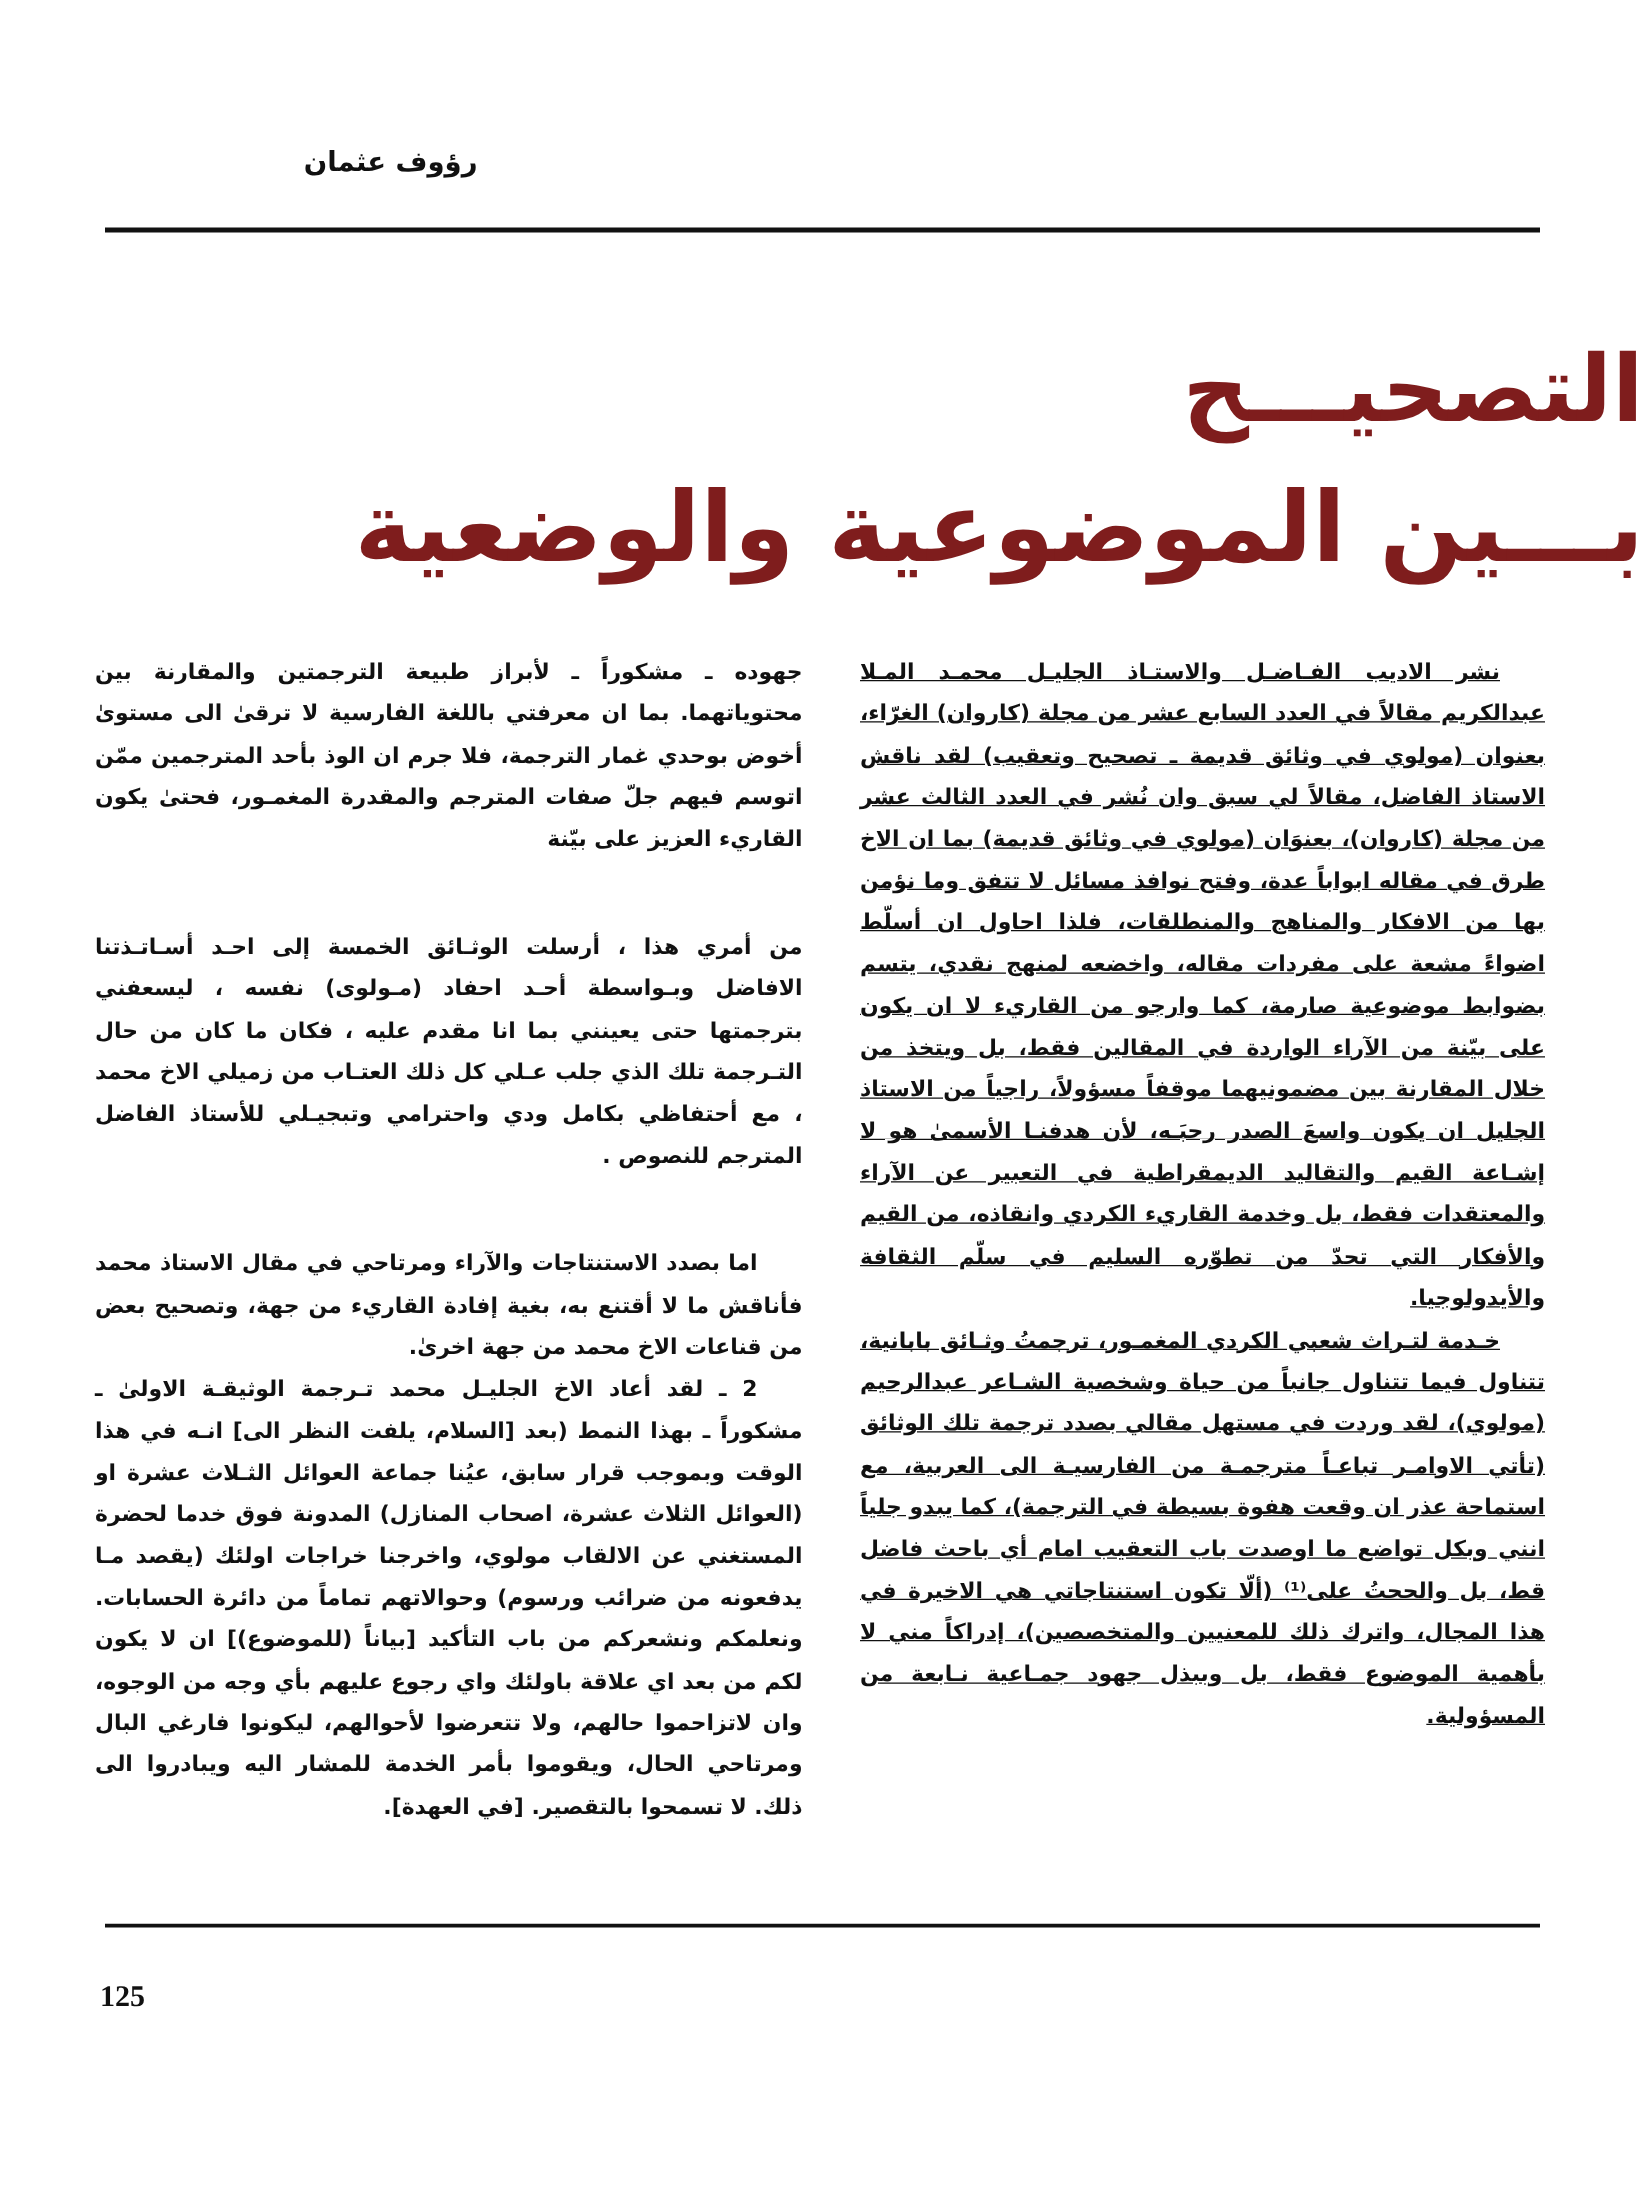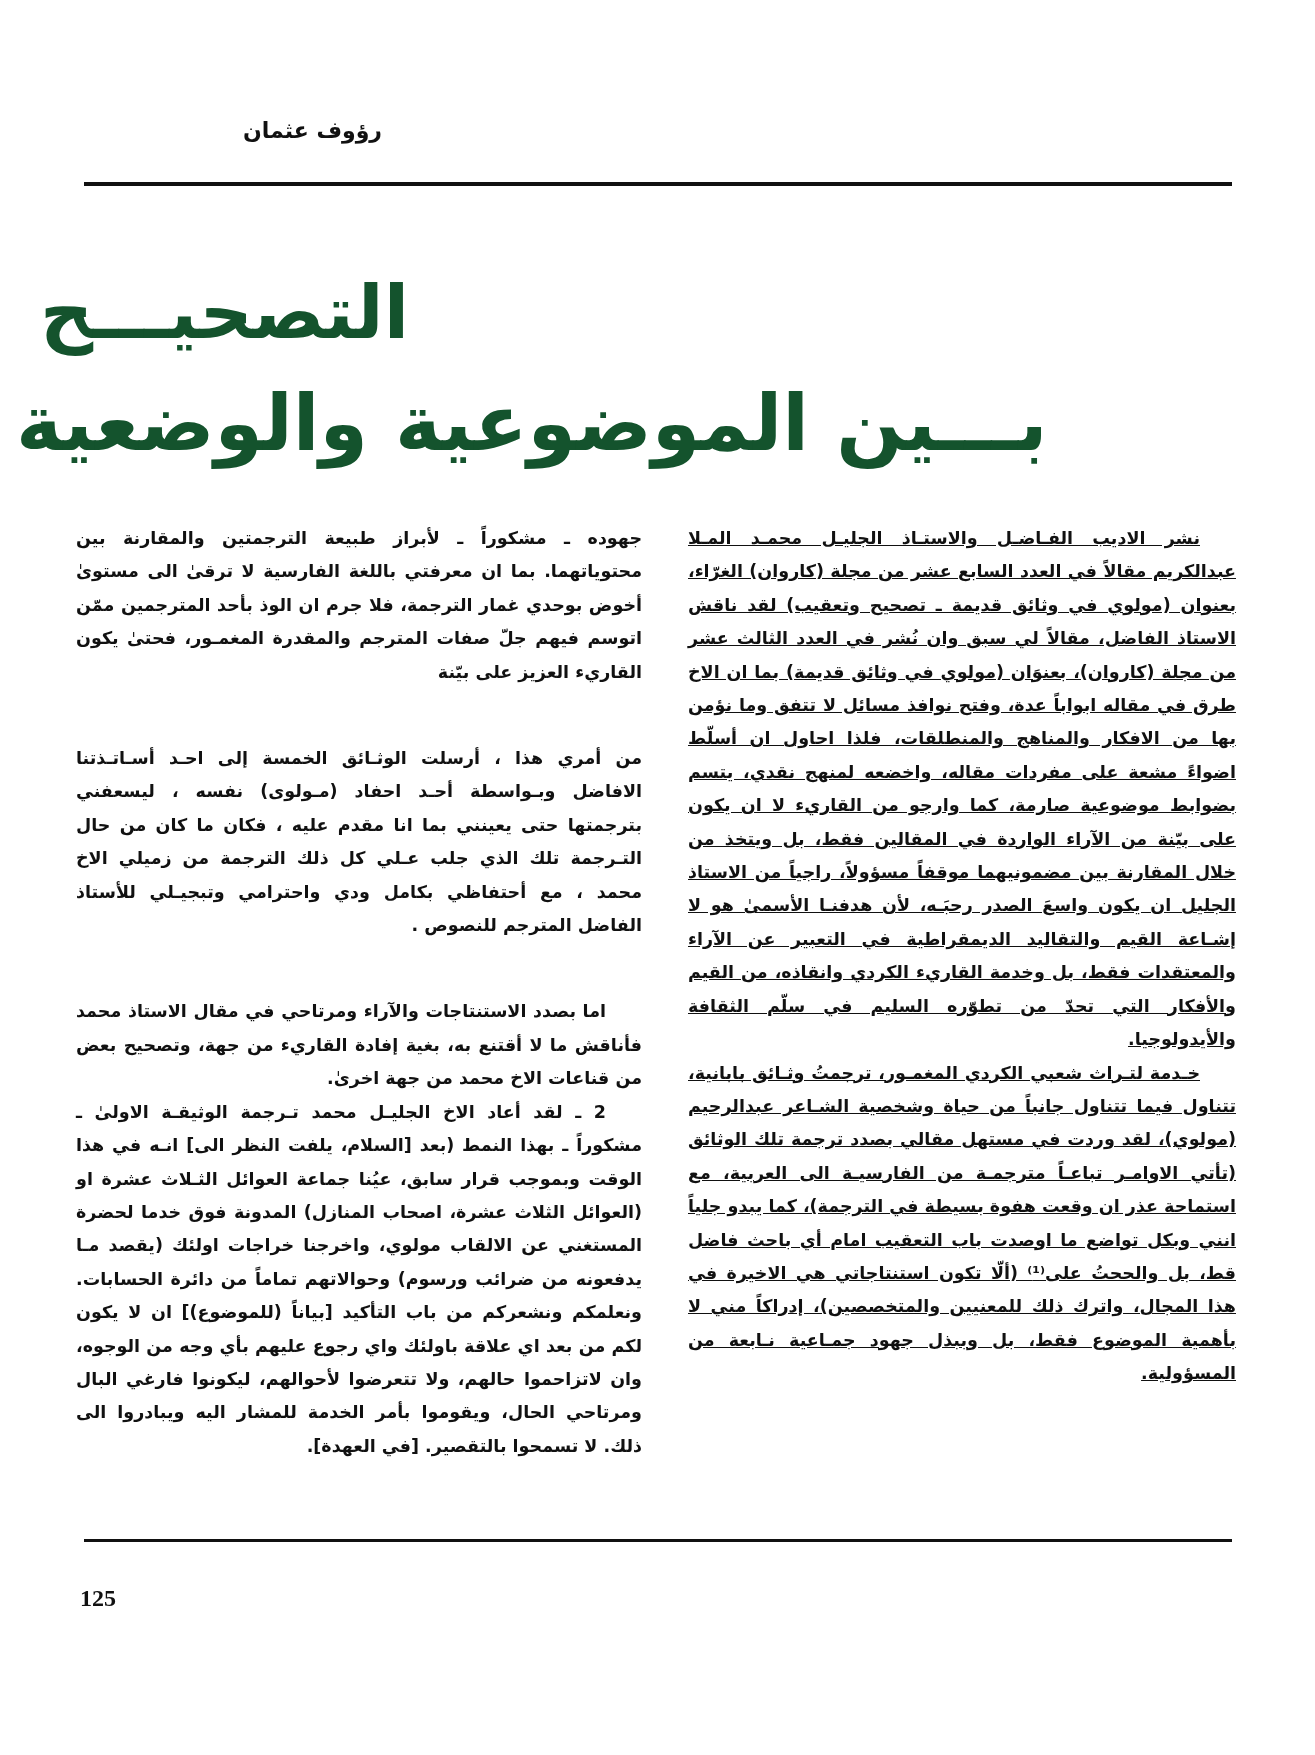--- a/index.html
+++ b/index.html
@@ -11,22 +11,22 @@
     position: absolute; top: 116px; left: 222px; width: 160px;
     direction: rtl; text-align: right;
     font-size: 22px; font-weight: bold; line-height: 30px;
   }
   .rule {
     position: absolute; left: 84px; width: 1148px; height: 4px; background: #111111;
   }
   .rule.top { top: 182px; }
   .rule.bottom { top: 1539px; height: 3px; }
   .title {
-    position: absolute; left: 0; width: 1315px; direction: rtl; text-align: left;
-    font-weight: bold; color: #14532d; letter-spacing: 0;
+    position: absolute; left: 0; width: 1315px; direction: rtl; text-align: right;
+    font-weight: bold; color: #7f1d1d; letter-spacing: 0;
   }
   .title.l1 { top: 262px; font-size: 74px; line-height: 100px; padding-left: 40px; box-sizing: border-box; }
   .title.l2 { top: 368px; font-size: 78px; line-height: 110px; padding-left: 16px; box-sizing: border-box; }
   .col {
     position: absolute; top: 522px; direction: rtl; text-align: justify;
     font-size: 17.5px; line-height: 33.4px; font-weight: bold;
   }
   .col.right { left: 688px; width: 548px; text-decoration: underline; }
   .col.left { left: 76px; width: 566px; }
   .col p { margin: 0; text-align-last: right; }
@@ -46,19 +46,19 @@
 <div class="title l1">التصحيـــح</div>
 <div class="title l2">بـــين الموضوعية والوضعية</div>
 
 <div class="col right">
   <p class="indent">نشر الاديب الفـاضـل والاستـاذ الجليـل محمـد المـلا عبدالكريم مقالاً في العدد السابع عشر من مجلة (كاروان) الغرّاء، بعنوان (مولوي في وثائق قديمة ـ تصحيح وتعقيب) لقد ناقش الاستاذ الفاضل، مقالاً لي سبق وان نُشر في العدد الثالث عشر من مجلة (كاروان)، بعنوَان (مولوي في وثائق قديمة) بما ان الاخ طرق في مقاله ابواباً عدة، وفتح نوافذ مسائل لا تتفق وما نؤمن بها من الافكار والمناهج والمنطلقات، فلذا احاول ان أسلّط اضواءً مشعة على مفردات مقاله، واخضعه لمنهج نقدي، يتسم بضوابط موضوعية صارمة، كما وارجو من القاريء لا ان يكون على بيّنة من الآراء الواردة في المقالين فقط، بل ويتخذ من خلال المقارنة بين مضمونيهما موقفاً مسؤولاً، راجياً من الاستاذ الجليل ان يكون واسعَ الصدر رحبَـه، لأن هدفنـا الأسمىٰ هو لا إشـاعة القيم والتقاليد الديمقراطية في التعبير عن الآراء والمعتقدات فقط، بل وخدمة القاريء الكردي وانقاذه، من القيم والأفكار التي تحدّ من تطوّره السليم في سلّم الثقافة والأيدولوجيا.</p>
   <p class="indent">خـدمة لتـراث شعبي الكردي المغمـور، ترجمتُ وثـائق بابانية، تتناول فيما تتناول جانباً من حياة وشخصية الشـاعر عبدالرحيم (مولوي)، لقد وردت في مستهل مقالي بصدد ترجمة تلك الوثائق (تأتي الاوامـر تباعـاً مترجمـة من الفارسيـة الى العربية، مع استماحة عذر ان وقعت هفوة بسيطة في الترجمة)، كما يبدو جلياً انني وبكل تواضع ما اوصدت باب التعقيب امام أي باحث فاضل قط، بل والححتُ على⁽¹⁾ (ألّا تكون استنتاجاتي هي الاخيرة في هذا المجال، واترك ذلك للمعنيين والمتخصصين)، إدراكاً مني لا بأهمية الموضوع فقط، بل وببذل جهود جمـاعية نـابعة من المسؤولية.</p>
 </div>
 
 <div class="col left">
   <p>جهوده ـ مشكوراً ـ لأبراز طبيعة الترجمتين والمقارنة بين محتوياتهما. بما ان معرفتي باللغة الفارسية لا ترقىٰ الى مستوىٰ أخوض بوحدي غمار الترجمة، فلا جرم ان الوذ بأحد المترجمين ممّن اتوسم فيهم جلّ صفات المترجم والمقدرة المغمـور، فحتىٰ يكون القاريء العزيز على بيّنة</p>
-  <p class="gap2">من أمري هذا ، أرسلت الوثـائق الخمسة إلى احـد أسـاتـذتنا الافاضل وبـواسطة أحـد احفاد (مـولوى) نفسه ، ليسعفني بترجمتها حتى يعينني بما انا مقدم عليه ، فكان ما كان من حال التـرجمة تلك الذي جلب عـلي كل ذلك الترجمة من زميلي الاخ محمد ، مع أحتفاظي بكامل ودي واحترامي وتبجيـلي للأستاذ الفاضل المترجم للنصوص .</p>
+  <p class="gap2">من أمري هذا ، أرسلت الوثـائق الخمسة إلى احـد أسـاتـذتنا الافاضل وبـواسطة أحـد احفاد (مـولوى) نفسه ، ليسعفني بترجمتها حتى يعينني بما انا مقدم عليه ، فكان ما كان من حال التـرجمة تلك الذي جلب عـلي كل ذلك العتـاب من زميلي الاخ محمد ، مع أحتفاظي بكامل ودي واحترامي وتبجيـلي للأستاذ الفاضل المترجم للنصوص .</p>
   <p class="indent gap2">اما بصدد الاستنتاجات والآراء ومرتاحي في مقال الاستاذ محمد فأناقش ما لا أقتنع به، بغية إفادة القاريء من جهة، وتصحيح بعض من قناعات الاخ محمد من جهة اخرىٰ.</p>
   <p class="indent">2 ـ لقد أعاد الاخ الجليـل محمد تـرجمة الوثيقـة الاولىٰ ـ مشكوراً ـ بهذا النمط (بعد [السلام، يلفت النظر الى] انـه في هذا الوقت وبموجب قرار سابق، عيُنا جماعة العوائل الثـلاث عشرة او (العوائل الثلاث عشرة، اصحاب المنازل) المدونة فوق خدما لحضرة المستغني عن الالقاب مولوي، واخرجنا خراجات اولئك (يقصد مـا يدفعونه من ضرائب ورسوم) وحوالاتهم تماماً من دائرة الحسابات. ونعلمكم ونشعركم من باب التأكيد [بياناً (للموضوع)] ان لا يكون لكم من بعد اي علاقة باولئك واي رجوع عليهم بأي وجه من الوجوه، وان لاتزاحموا حالهم، ولا تتعرضوا لأحوالهم، ليكونوا فارغي البال ومرتاحي الحال، ويقوموا بأمر الخدمة للمشار اليه ويبادروا الى ذلك. لا تسمحوا بالتقصير. [في العهدة].</p>
 </div>
 
 <div class="rule bottom"></div>
 <div class="pagenum">125</div>
 
 </body></html>

